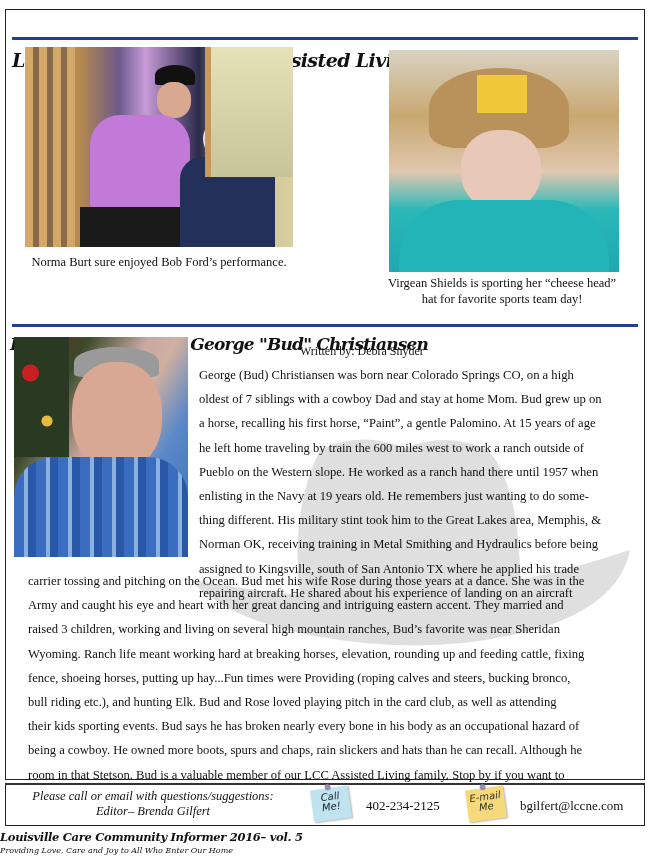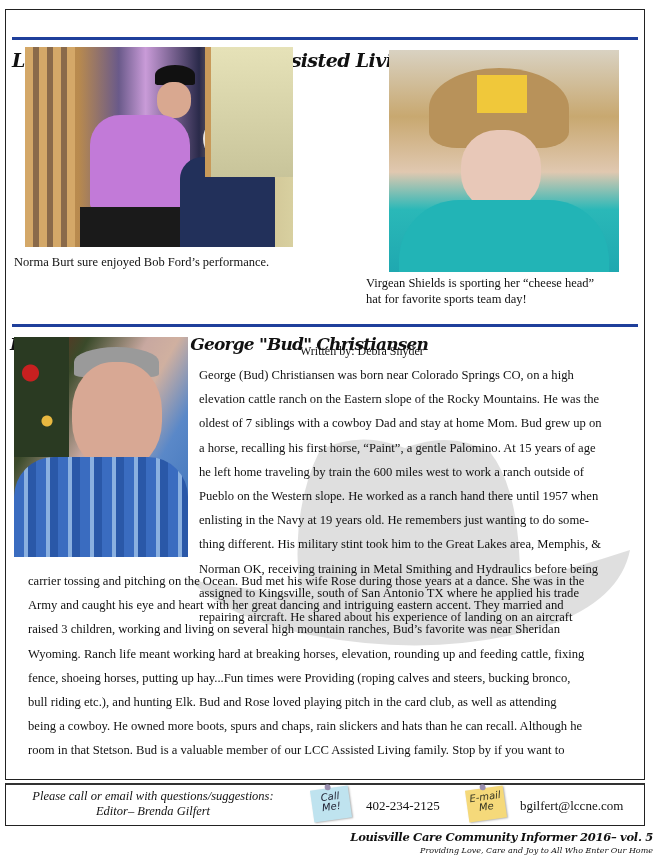--- a/index.html
+++ b/index.html
@@ -9,39 +9,39 @@
   .h1 { left:12px; top:13px; font-size:19px; }
   .h2 { left:10px; top:298px; font-size:17px; letter-spacing:-0.8px; }
   .rule { position:absolute; height:3px; background:#1f3f9b; }
   .rule1 { left:12px; top:37px; width:626px; }
   .rule2 { left:12px; top:324px; width:626px; }
   .photo { position:absolute; overflow:hidden; }
   .p1 { left:25px; top:47px; width:268px; height:200px; background:linear-gradient(90deg,#c89a5a 0%,#b88a4e 20%,#6a5a8a 35%,#c99bd8 45%,#2a2a4a 65%,#c9b98a 78%,#d8d0a0 100%); }
   .p2 { left:389px; top:50px; width:230px; height:222px; background:linear-gradient(180deg,#d9d2c2 0%,#c8a870 30%,#e0c8b0 55%,#2ab8b8 72%,#1fa8b0 100%); }
   .p3 { left:14px; top:337px; width:174px; height:220px; background:linear-gradient(120deg,#8a1a1a 0%,#3a4a2a 25%,#c8a8a0 45%,#d0b0a0 55%,#5a88c8 72%,#3a70b8 100%); }
   .ph-inner { position:absolute; }
-  .caption { position:absolute; font-size:12.5px; text-align:left; line-height:16px; }
+  .caption { position:absolute; font-size:12.5px; text-align:center; line-height:16px; }
   .cap1 { left:14px; top:254px; width:290px; }
   .cap2 { left:366px; top:275px; width:272px; }
   .byline { position:absolute; left:300px; top:344px; font-size:12px; }
   .story { position:absolute; font-size:12.6px; line-height:18.2px; color:#111; }
   .story-top { left:193px; top:360px; width:440px; }
   .story-full { left:22px; top:566px; width:612px; }
   .story p { margin:6px; }
   .watermark { position:absolute; left:190px; top:430px; width:450px; height:260px; }
   .footer-box { position:absolute; left:5px; top:783px; width:640px; height:43px; border:1px solid #222; border-top:2px solid #333; box-sizing:border-box; }
   .foot-text { position:absolute; font-size:12.5px; line-height:15px; text-align:center; }
   .ft1 { left:18px; top:789px; width:270px;font-style:italic; }
   .sticky { position:absolute; width:38px; height:32px; font-family:"DejaVu Sans", sans-serif; font-style:italic; font-size:10px; line-height:10px; text-align:center; padding-top:4px; box-sizing:border-box; transform:rotate(-8deg); box-shadow:1px 1px 2px rgba(0,0,0,0.3); }
   .pin { position:absolute; top:-4px; left:15px; width:6px; height:6px; border-radius:50%; background:#9a8fb0; }
   .st1 { left:312px; top:788px; background:#bfe3ef; color:#223; }
   .st2 { left:467px; top:788px; background:#f5d97a; color:#332; }
   .phone { position:absolute; left:366px; top:798px; font-size:13px; }
   .email { position:absolute; left:520px; top:798px; font-size:13px; }
-  .mast { position:absolute; left:0; width:653px; text-align:right; font-family:"DejaVu Serif", serif; font-style:italic; }
+  .mast { position:absolute; left:0; width:653px; text-align:left; font-family:"DejaVu Serif", serif; font-style:italic; }
   .mast1 { top:830px; font-size:11.5px; font-weight:bold; letter-spacing:-0.3px; }
   .mast2 { top:846px; font-size:8px; }
 </style>
 </head>
 <body>
 
 <div class="frame"></div>
 
 <svg class="watermark" viewBox="0 0 450 260">
   <path d="M130 20 Q170 0 215 18 Q260 0 300 22 Q330 60 330 150 Q380 140 440 120 Q430 170 360 195 Q250 230 120 205 Q40 190 0 150 Q60 160 110 165 Q100 80 130 20 Z" fill="#d4d4d4" opacity="0.75"></path>
@@ -80,39 +80,39 @@
 
 <div class="photo p3" title="Portrait of George Bud Christiansen in plaid shirt">
   <div class="ph-inner" style="left:0;top:0;width:55px;height:120px;background:radial-gradient(circle at 30% 30%,#c82020 0 8px,transparent 9px),radial-gradient(circle at 60% 70%,#e8b840 0 5px,transparent 6px),#2a3a22;"></div>
   <div class="ph-inner" style="left:60px;top:10px;width:85px;height:30px;border-radius:50% 50% 10% 10%;background:#9a9a9a;"></div>
   <div class="ph-inner" style="left:58px;top:25px;width:90px;height:108px;border-radius:45%;background:#d8a894;"></div>
   <div class="ph-inner" style="left:0;top:120px;width:174px;height:100px;border-radius:40px 40px 0 0;background:repeating-linear-gradient(90deg,#3a6cc0 0 10px,#8ab0e0 10px 14px,#2a58a8 14px 22px),#3a6cc0;"></div>
 </div>
 
 <div class="story story-top">
   <p>George (Bud) Christiansen was born near Colorado Springs CO, on a high</p>
-  <p>elevation cattle ranch on the Eastern slope of the Rocky Mountains. He was the</p>
   <p>oldest of 7 siblings with a cowboy Dad and stay at home Mom. Bud grew up on</p>
   <p>a horse, recalling his first horse, “Paint”, a gentle Palomino. At 15 years of age</p>
   <p>he left home traveling by train the 600 miles west to work a ranch outside of</p>
   <p>Pueblo on the Western slope. He worked as a ranch hand there until 1957 when</p>
   <p>enlisting in the Navy at 19 years old. He remembers just wanting to do some-</p>
   <p>thing different. His military stint took him to the Great Lakes area, Memphis, &amp;</p>
   <p>Norman OK, receiving training in Metal Smithing and Hydraulics before being</p>
   <p>assigned to Kingsville, south of San Antonio TX where he applied his trade</p>
   <p>repairing aircraft. He shared about his experience of landing on an aircraft</p>
 </div>
 
 <div class="story story-full">
   <p>carrier tossing and pitching on the Ocean. Bud met his wife Rose during those years at a dance. She was in the</p>
   <p>Army and caught his eye and heart with her great dancing and intriguing eastern accent. They married and</p>
   <p>raised 3 children, working and living on several high mountain ranches, Bud’s favorite was near Sheridan</p>
   <p>Wyoming. Ranch life meant working hard at breaking horses, elevation, rounding up and feeding cattle, fixing</p>
   <p>fence, shoeing horses, putting up hay...Fun times were Providing (roping calves and steers, bucking bronco,</p>
   <p>bull riding etc.), and hunting Elk.  Bud and Rose loved playing pitch in the card club, as well as attending</p>
+  <p>their kids sporting events. Bud says he has broken nearly every bone in his body as an occupational hazard of</p>
   <p>being a cowboy. He owned more boots, spurs and chaps, rain slickers and hats than he can recall. Although he</p>
   <p>room in that Stetson. Bud is a valuable member of our LCC Assisted Living family. Stop by if you want to</p>
 </div>
 
 <div class="footer-box"></div>
 <div class="foot-text ft1">
   <div>Please call or email with questions/suggestions:</div>
   <div>Editor– Brenda Gilfert</div>
 </div>
 

